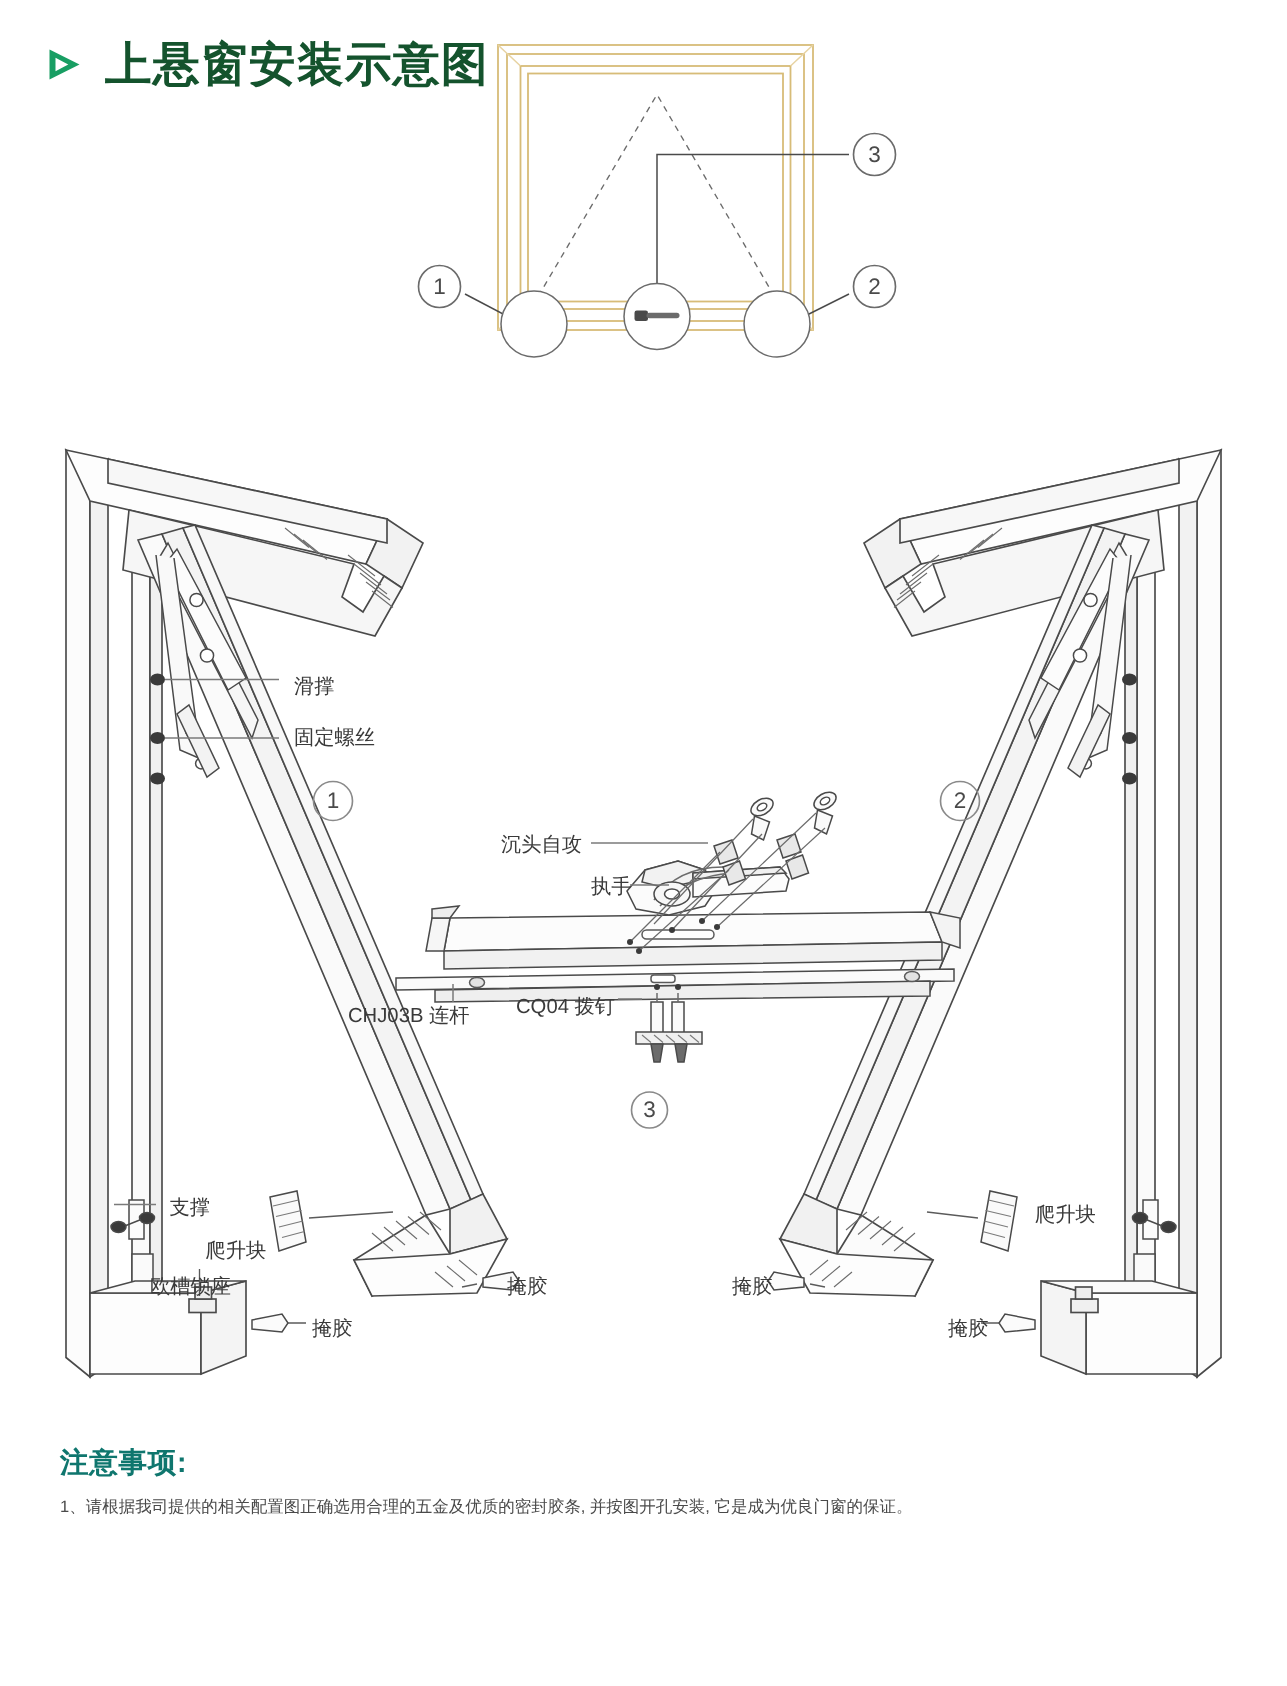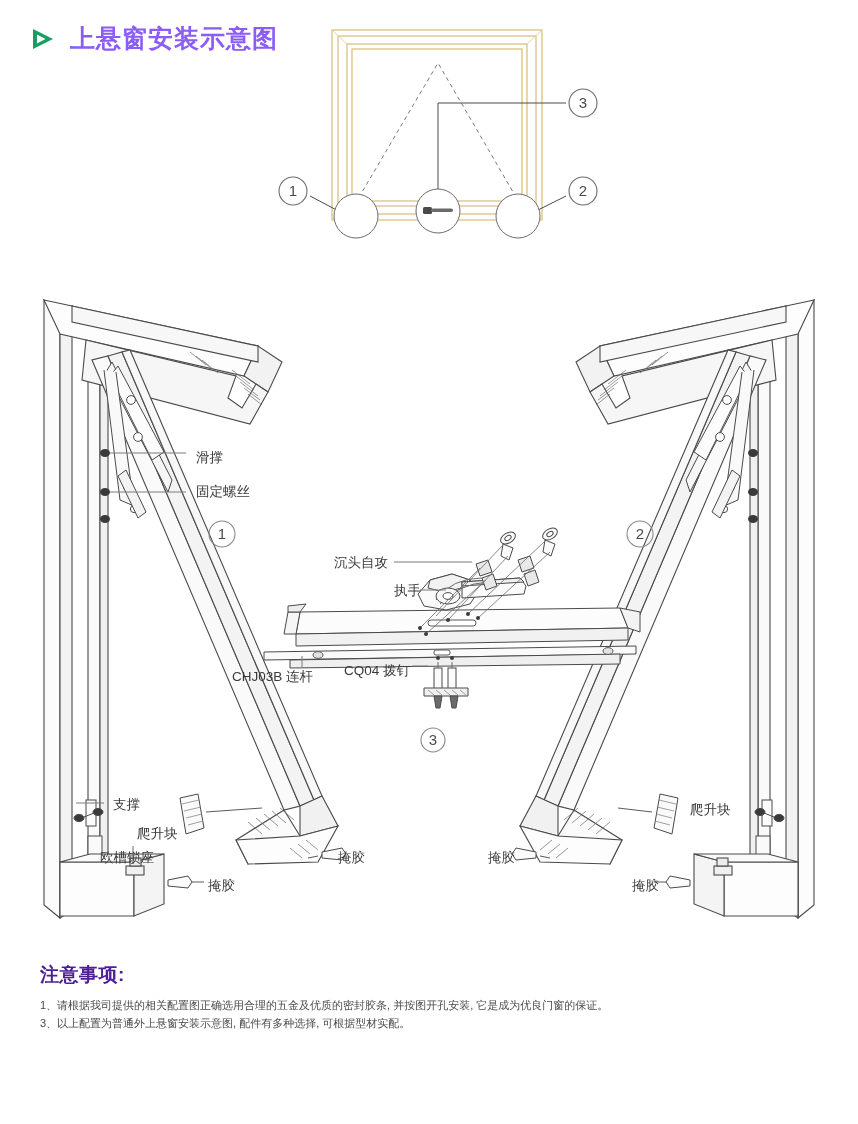--- a/index.html
+++ b/index.html
@@ -24,24 +24,24 @@
     display: flex;
     align-items: center;
     gap: 14px;
   }
   #title-arrow {
     width: 26px;
     height: 24px;
     flex: 0 0 auto;
   }
   #title-text {
-    font-size: 25px;
+    font-size: 31px;
     font-weight: bold;
     letter-spacing: 1px;
-    color: #8b5cf6;
+    color: #14532d;
     white-space: nowrap;
   }
 
   
   .diagram {
     position: absolute;
     left: 0;
     top: 0;
   }
   svg { display: block; overflow: visible; }
@@ -62,21 +62,21 @@
   
   #notes {
     position: absolute;
     left: 40px;
     top: 962px;
     width: 790px;
   }
   #notes-title {
     font-size: 19px;
     font-weight: bold;
-    color: #4c1d95;
+    color: #0f766e;
     margin-bottom: 9px;
     letter-spacing: 0.5px;
   }
   .note-line {
     font-size: 11px;
     color: #4a4a4a;
     line-height: 1.62;
     white-space: nowrap;
   }
 </style>
@@ -448,14 +448,13 @@
 
   <text class="lbl" x="690" y="814">爬升块</text>
   <text class="lbl" x="488" y="862">掩胶</text>
   <text class="lbl" x="632" y="890">掩胶</text>
 </svg>
 </div>
 
 <div id="notes">
   <div id="notes-title">注意事项:</div>
   <div class="note-line">1、请根据我司提供的相关配置图正确选用合理的五金及优质的密封胶条, 并按图开孔安装, 它是成为优良门窗的保证。</div>
-  <div class="note-line">3、以上配置为普通外上悬窗安装示意图, 配件有多种选择, 可根据型材实配。</div>
 </div>
 
 </body></html>

